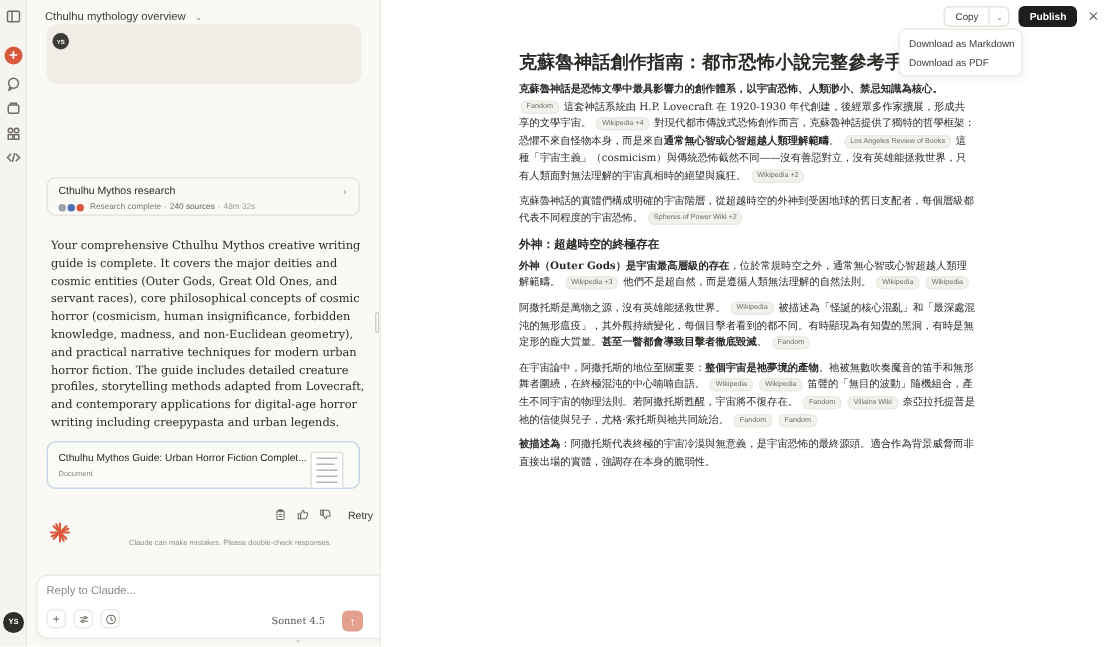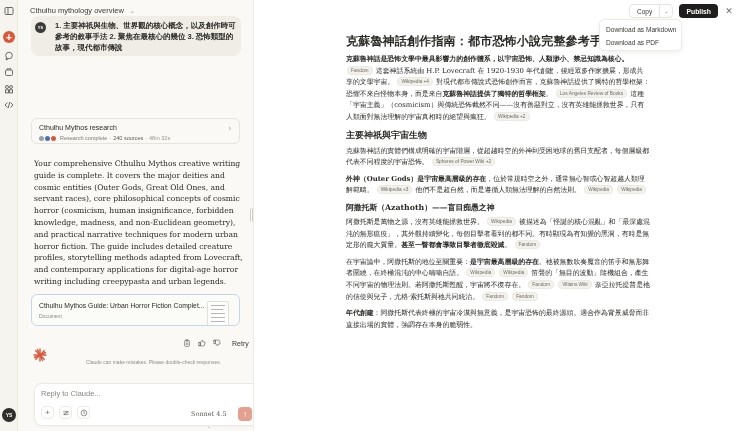--- a/index.html
+++ b/index.html
@@ -39,21 +39,21 @@
   .doc-thumb { position: absolute; right: 10px; top: 6px; width: 22px; height: 28px; background: #fff; border: 1px solid #e2e0d8; border-radius: 2px; }
   .doc-thumb i { display: block; height: 1px; background: #b8b6ae; margin: 3px 3px 0; }
 
   .actions { position: absolute; left: 164px; top: 339px; display: flex; align-items: center; gap: 7px; color: #6f6d66; font-size: 7px; }
   .actions svg { width: 8px; height: 8px; }
   .retry { display: flex; align-items: center; gap: 4px; margin-left: 4px; color: #3a3935; }
   .retry .chev { font-size: 5px; color: #8a8880; }
   .claude-logo { position: absolute; left: 14px; top: 348px; width: 14px; height: 14px; color: #d9583b; }
   .disclaimer { position: absolute; left: 67px; top: 359px; font-size: 5px; color: #8f8d85; }
 
-  .composer { position: absolute; left: 15px; top: 383px; width: 264px; height: 43px; background: #ffffff; border: 1px solid #eceae2; border-radius: 8px; box-shadow: 0 1px 3px rgba(0,0,0,0.04); }
+  .composer { position: absolute; left: 5px; top: 383px; width: 264px; height: 43px; background: #ffffff; border: 1px solid #eceae2; border-radius: 8px; box-shadow: 0 1px 3px rgba(0,0,0,0.04); }
   .composer-input { position: absolute; left: 6px; top: 5px; width: 200px; font-size: 7.5px; color: #8a8880; border: none; background: transparent; outline: none; font-family: "Liberation Sans", sans-serif; }
   .composer-input::placeholder { color: #8a8880; }
   .comp-btn { position: absolute; top: 22px; width: 13px; height: 13px; border: 1px solid #ecebe4; border-radius: 4px; display: flex; align-items: center; justify-content: center; font-size: 8px; color: #6f6d66; background: #fff; }
   .comp-btn svg { width: 8px; height: 8px; }
   .model-select { position: absolute; left: 156px; top: 26px; font-family: "DejaVu Serif", serif; font-size: 6.5px; color: #5a5852; display: flex; align-items: center; gap: 5px; flex-direction: column; }
   .model-select .chev { font-size: 5px; color: #9a988f; }
   .send-btn { position: absolute; left: 203px; top: 23px; width: 14px; height: 14px; border-radius: 4px; background: #e4a08f; color: #fff; font-size: 8px; display: flex; align-items: center; justify-content: center; }
 
   
   .resize-handle { position: absolute; left: 250px; top: 208px; width: 3px; height: 14px; border: 1px solid #cfcdc5; border-radius: 2px; background: #fff; }
@@ -120,21 +120,20 @@
 </div>
 
 <div class="chat">
   <div class="chat-title">
     <span>Cthulhu mythology overview</span>
     <span class="chev">⌄</span>
   </div>
 
   <div class="user-bubble">
     <div class="user-avatar">YS</div>
-    <div class="user-text">1. 主要神祇與生物、世界觀的核心概念，以及創作時可參考的敘事手法 2. 聚焦在最核心的幾位 3. 恐怖類型的故事，現代都市傳說</div>
   </div>
 
 
   <div class="research-card">
     <div class="research-title">Cthulhu Mythos research</div>
     <div class="research-meta">
       <span class="src-icons">
         <span class="src-dot" style="background:#9aa0a8"></span>
         <span class="src-dot" style="background:#4a6fb5"></span>
         <span class="src-dot" style="background:#d9583b"></span>
@@ -249,56 +248,55 @@
   </div>
 
   <div class="doc">
     <h1>克蘇魯神話創作指南：都市恐怖小說完整參考手冊</h1>
 
     <p>
       <b>克蘇魯神話是恐怖文學中最具影響力的創作體系，以宇宙恐怖、人類渺小、禁忌知識為核心。</b>
       <span class="cite">Fandom</span>
       <span>這套神話系統由 H.P. Lovecraft 在 1920-1930 年代創建，後經眾多作家擴展，形成共享的文學宇宙。</span>
       <span class="cite">Wikipedia +4</span>
-      <span>對現代都市傳說式恐怖創作而言，克蘇魯神話提供了獨特的哲學框架：恐懼不來自怪物本身，而是來自</span><b>克蘇魯神話提供了獨特的哲學框架</b><span>。</span>
+      <span>對現代都市傳說式恐怖創作而言，克蘇魯神話提供了獨特的哲學框架：恐懼不來自怪物本身，而是來自</span><b>通常無心智或心智超越人類理解範疇</b><span>。</span>
       <span class="cite">Los Angeles Review of Books</span>
       <span>這種「宇宙主義」（cosmicism）與傳統恐怖截然不同——沒有善惡對立，沒有英雄能拯救世界，只有人類面對無法理解的宇宙真相時的絕望與瘋狂。</span>
       <span class="cite">Wikipedia +2</span>
     </p>
 
 
-    <h2>主要神祇與宇宙生物</h2>
     <p>
       <span>克蘇魯神話的實體們構成明確的宇宙階層，從超越時空的外神到受困地球的舊日支配者，每個層級都代表不同程度的宇宙恐怖。</span>
       <span class="cite">Spheres of Power Wiki +2</span>
     </p>
 
+    <h3>外神：超越時空的終極存在</h3>
     <p>
       <b>外神（Outer Gods）是宇宙最高層級的存在</b><span>，位於常規時空之外，通常無心智或心智超越人類理解範疇。</span>
       <span class="cite">Wikipedia +3</span>
       <span>他們不是超自然，而是遵循人類無法理解的自然法則。</span>
       <span class="cite">Wikipedia</span>
       <span class="cite">Wikipedia</span>
     </p>
 
-    <h3>阿撒托斯（Azathoth）——盲目痴愚之神</h3>
     <p>
       <span>阿撒托斯是萬物之源，沒有英雄能拯救世界。</span>
       <span class="cite">Wikipedia</span>
       <span>被描述為「怪誕的核心混亂」和「最深處混沌的無形瘟疫」，其外觀持續變化，每個目擊者看到的都不同。有時顯現為有知覺的黑洞，有時是無定形的龐大質量。</span><b>甚至一瞥都會導致目擊者徹底毀滅</b><span>。</span>
       <span class="cite">Fandom</span>
     </p>
     <p>
-      <span>在宇宙論中，阿撒托斯的地位至關重要：</span><b>是宇宙最高層級的存在</b><span>。祂被無數吹奏魔音的笛手和無形舞者圍繞，在終極混沌的中心喃喃自語。</span>
+      <span>在宇宙論中，阿撒托斯的地位至關重要：</span><b>整個宇宙是祂夢境的產物</b><span>。祂被無數吹奏魔音的笛手和無形舞者圍繞，在終極混沌的中心喃喃自語。</span>
       <span class="cite">Wikipedia</span>
       <span class="cite">Wikipedia</span>
       <span>笛聲的「無目的波動」隨機組合，產生不同宇宙的物理法則。若阿撒托斯甦醒，宇宙將不復存在。</span>
       <span class="cite">Fandom</span>
       <span class="cite">Villains Wiki</span>
       <span>奈亞拉托提普是祂的信使與兒子，尤格·索托斯與祂共同統治。</span>
       <span class="cite">Fandom</span>
       <span class="cite">Fandom</span>
     </p>
     <p>
-      <b>年代創建</b><span>：阿撒托斯代表終極的宇宙冷漠與無意義，是宇宙恐怖的最終源頭。適合作為背景威脅而非直接出場的實體，強調存在本身的脆弱性。</span>
+      <b>被描述為</b><span>：阿撒托斯代表終極的宇宙冷漠與無意義，是宇宙恐怖的最終源頭。適合作為背景威脅而非直接出場的實體，強調存在本身的脆弱性。</span>
     </p>
   </div>
 </div>
 
 </body></html>

